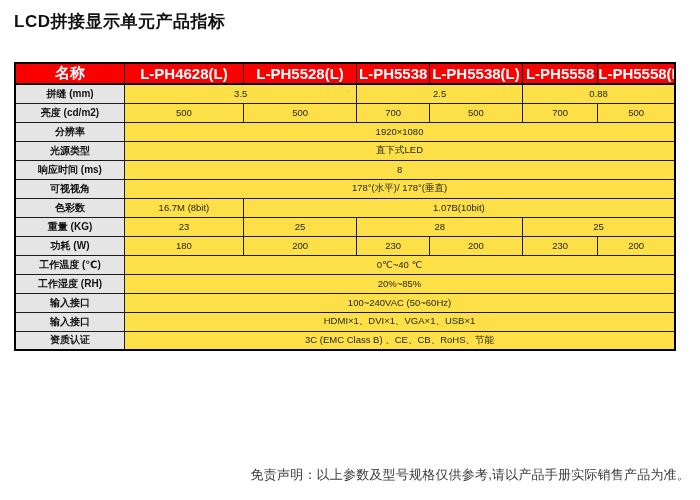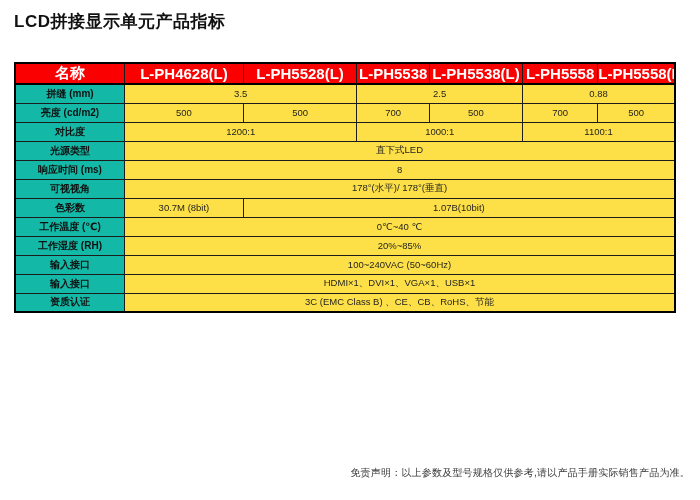--- a/index.html
+++ b/index.html
@@ -27,28 +27,28 @@
     overflow:hidden;white-space:nowrap;
   }
   table.spec thead th{
     background:var(--header-bg);color:var(--header-text);
     font-size:15px;font-weight:bold;height:16px;
     border-bottom:2px solid #000;
     margin-top:20px;
   }
   table.spec tbody tr{height:19px;}
   table.spec tbody th.rowlabel{
-    font-size:10px;font-weight:bold;color:#111;background:#14b8a6;
+    font-size:10px;font-weight:bold;color:#111;background:#e5e5e5;
   }
   table.spec tbody td{
     font-size:9.5px;font-weight:normal;color:#1f1f1f;background:#fde047;
   }
   .disclaimer{
     position:absolute;right:10px;top:466px;
-    font-size:10px;color:#3a3a3a;letter-spacing:.2px;text-align:right;
+    font-size:13px;color:#3a3a3a;letter-spacing:.2px;text-align:right;
   }
 </style>
 </head>
 <body>
 
 <div class="page">
   <h1 class="title">LCD拼接显示单元产品指标</h1>
 
   <table class="spec">
     <colgroup>
@@ -81,41 +81,55 @@
         <tr>
           <th class="rowlabel">亮度 (cd/m2)</th>
           <td colspan="1">500</td>
           <td colspan="1">500</td>
           <td colspan="1">700</td>
           <td colspan="1">500</td>
           <td colspan="1">700</td>
           <td colspan="1">500</td>
         </tr>
         <tr>
-          <th class="rowlabel">对比度</th>
-          <td colspan="2">1200:1</td>
-          <td colspan="2">1000:1</td>
-          <td colspan="2">1100:1</td>
+          <th class="rowlabel">分辨率</th>
+          <td colspan="6">1920×1080</td>
         </tr>
         <tr>
           <th class="rowlabel">光源类型</th>
           <td colspan="6">直下式LED</td>
         </tr>
         <tr>
           <th class="rowlabel">响应时间 (ms)</th>
           <td colspan="6">8</td>
         </tr>
         <tr>
           <th class="rowlabel">可视视角</th>
           <td colspan="6">178°(水平)/ 178°(垂直)</td>
         </tr>
         <tr>
           <th class="rowlabel">色彩数</th>
-          <td colspan="1">30.7M (8bit)</td>
+          <td colspan="1">16.7M (8bit)</td>
           <td colspan="5">1.07B(10bit)</td>
+        </tr>
+        <tr>
+          <th class="rowlabel">重量 (KG)</th>
+          <td colspan="1">23</td>
+          <td colspan="1">25</td>
+          <td colspan="2">28</td>
+          <td colspan="2">25</td>
+        </tr>
+        <tr>
+          <th class="rowlabel">功耗 (W)</th>
+          <td colspan="1">180</td>
+          <td colspan="1">200</td>
+          <td colspan="1">230</td>
+          <td colspan="1">200</td>
+          <td colspan="1">230</td>
+          <td colspan="1">200</td>
         </tr>
         <tr>
           <th class="rowlabel">工作温度 (℃)</th>
           <td colspan="6">0℃~40 ℃</td>
         </tr>
         <tr>
           <th class="rowlabel">工作湿度 (RH)</th>
           <td colspan="6">20%~85%</td>
         </tr>
         <tr>

